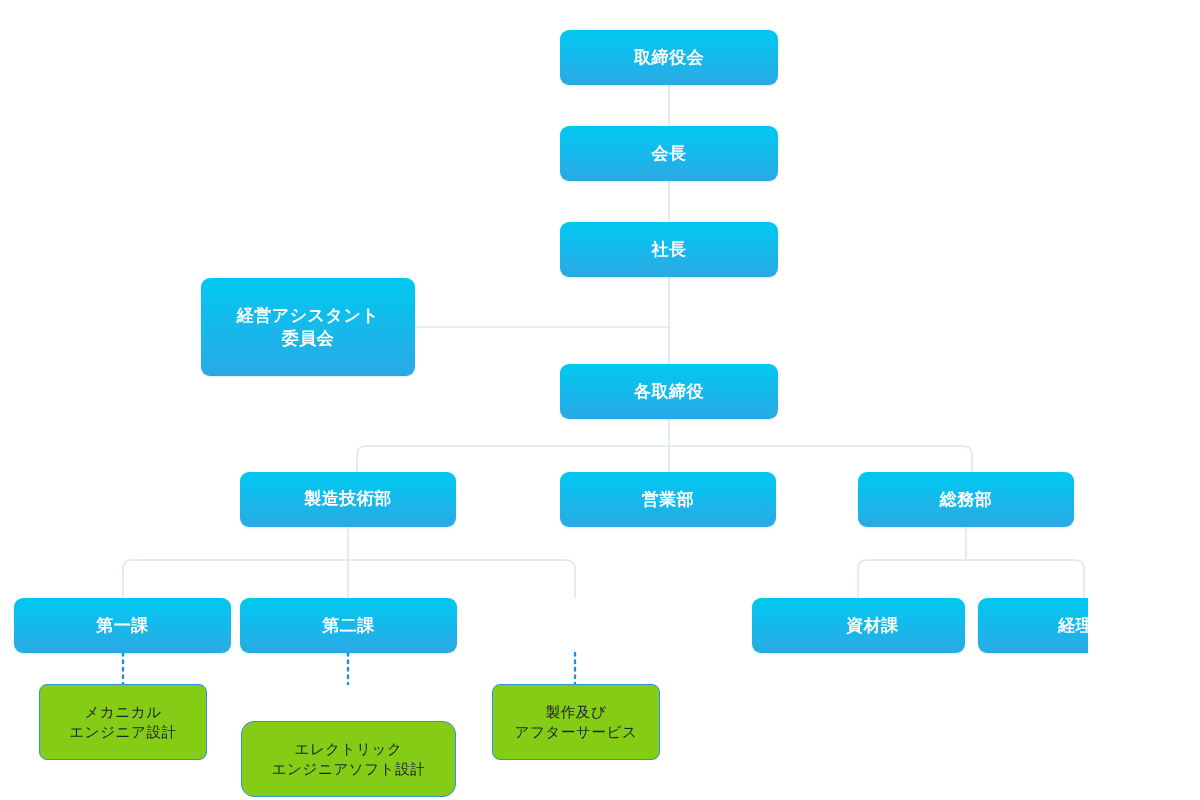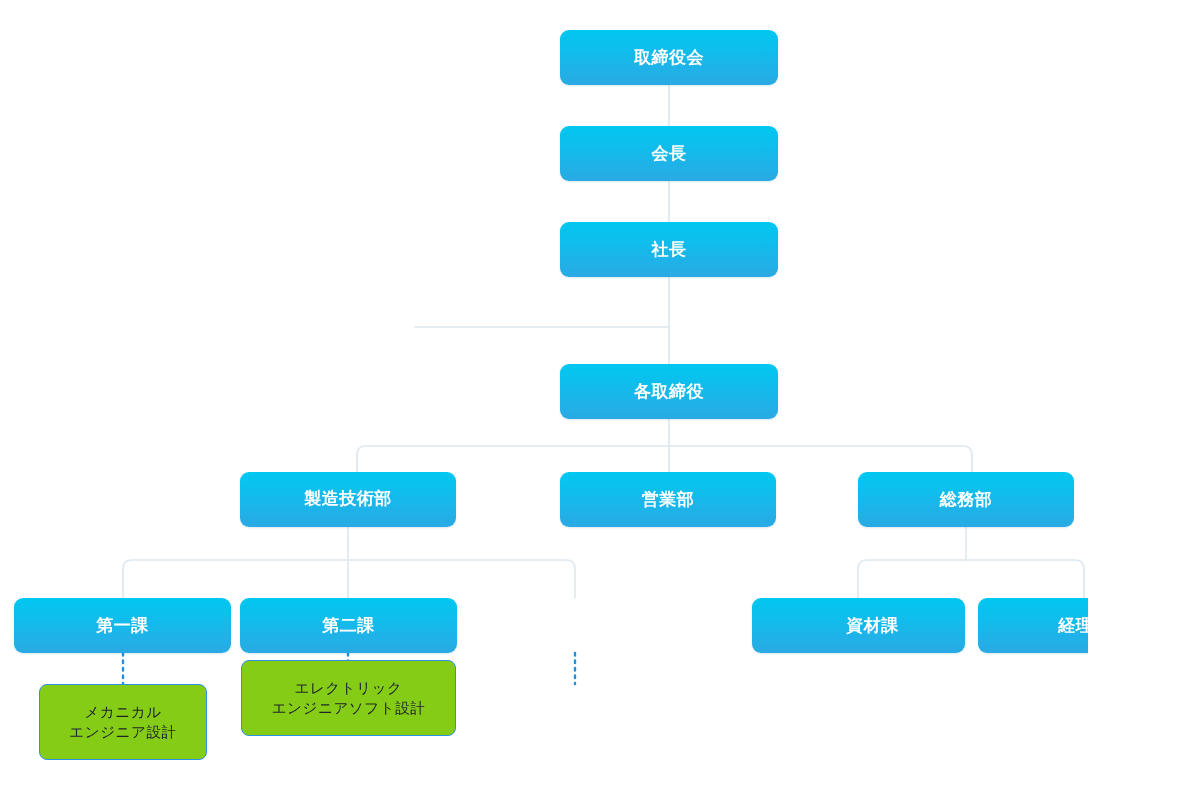--- a/index.html
+++ b/index.html
@@ -99,20 +99,24 @@
   <div id="node-layer">
       <div class="node filled" style="left: 560px; top: 30px; width: 218px; height: 55px;">
         <span class="label">取締役会</span>
       </div>
       <div class="node filled" style="left: 560px; top: 126px; width: 218px; height: 55px;">
         <span class="label">会長</span>
       </div>
       <div class="node filled" style="left: 560px; top: 222px; width: 218px; height: 55px;">
         <span class="label">社長</span>
       </div>
+      <div class="node filled" style="left: 201px; top: 278px; width: 214px; height: 98px;">
+        <span class="label">経営アシスタント
+委員会</span>
+      </div>
       <div class="node filled" style="left: 560px; top: 364px; width: 218px; height: 55px;">
         <span class="label">各取締役</span>
       </div>
       <div class="node filled" style="left: 240px; top: 472px; width: 216px; height: 55px; font-family: Liberation Mono, monospace;">
         <span class="label">製造技術部</span>
       </div>
       <div class="node filled" style="left: 560px; top: 472px; width: 216px; height: 55px;">
         <span class="label">営業部</span>
       </div>
       <div class="node filled" style="left: 858px; top: 472px; width: 216px; height: 55px;">
@@ -127,19 +131,23 @@
       <div class="node filled" style="left: 752px; top: 598px; width: 213px; height: 55px; padding-left: 28px;">
         <span class="label">資材課</span>
       </div>
       <div class="node filled" style="left: 978px; top: 598px; width: 213px; height: 55px;">
         <span class="label">経理課</span>
       </div>
       <div class="node outlined" style="left: 39px; top: 684px; width: 168px; height: 76px;">
         <span class="label">メカニカル
 エンジニア設計</span>
       </div>
-      <div class="node outlined" style="left: 241px; top: 660px; width: 215px; height: 76px;">
+      <div class="node outlined" style="left: 241px; top: 721px; width: 215px; height: 76px; border-radius: 13px;">
         <span class="label">エレクトリック
 エンジニアソフト設計</span>
+      </div>
+      <div class="node outlined" style="left: 492px; top: 684px; width: 168px; height: 76px;">
+        <span class="label">製作及び
+アフターサービス</span>
       </div>
     </div>
 
 </div>
 
 </body></html>

